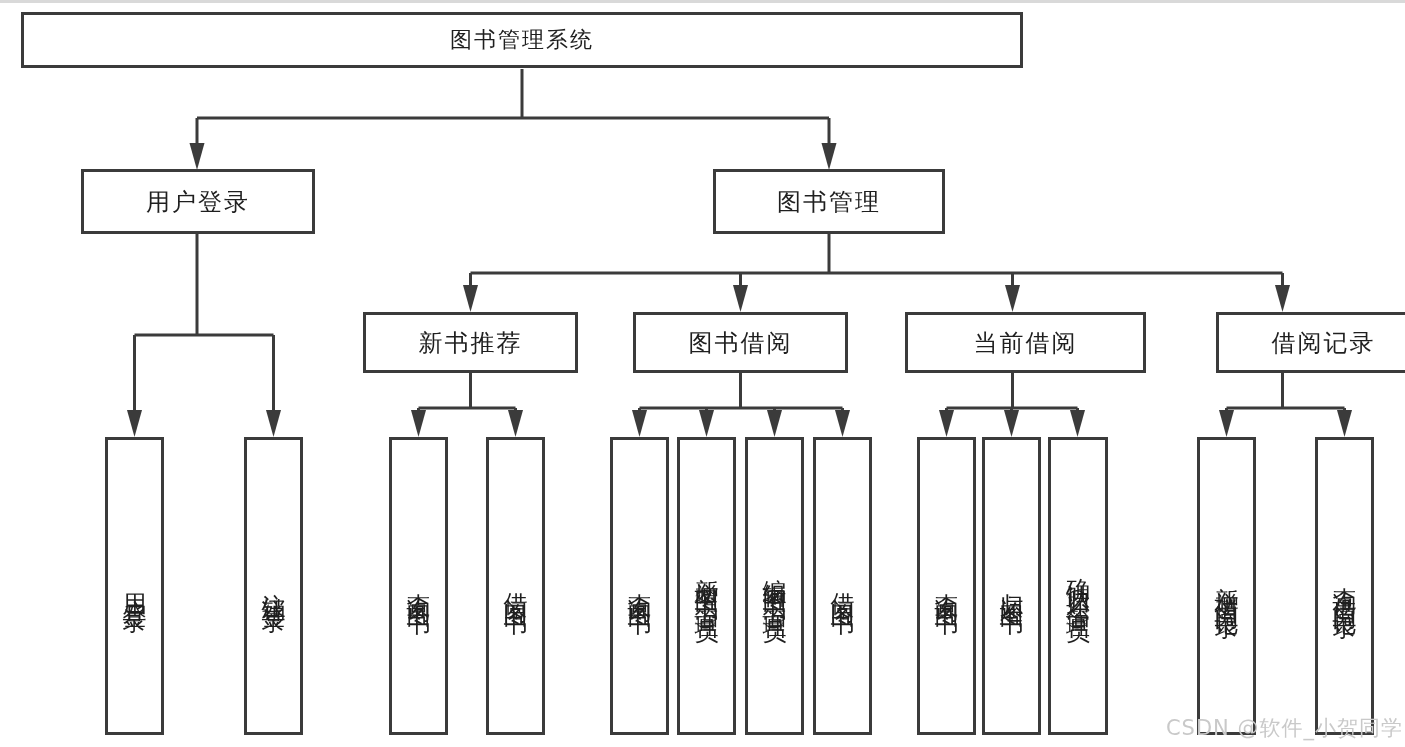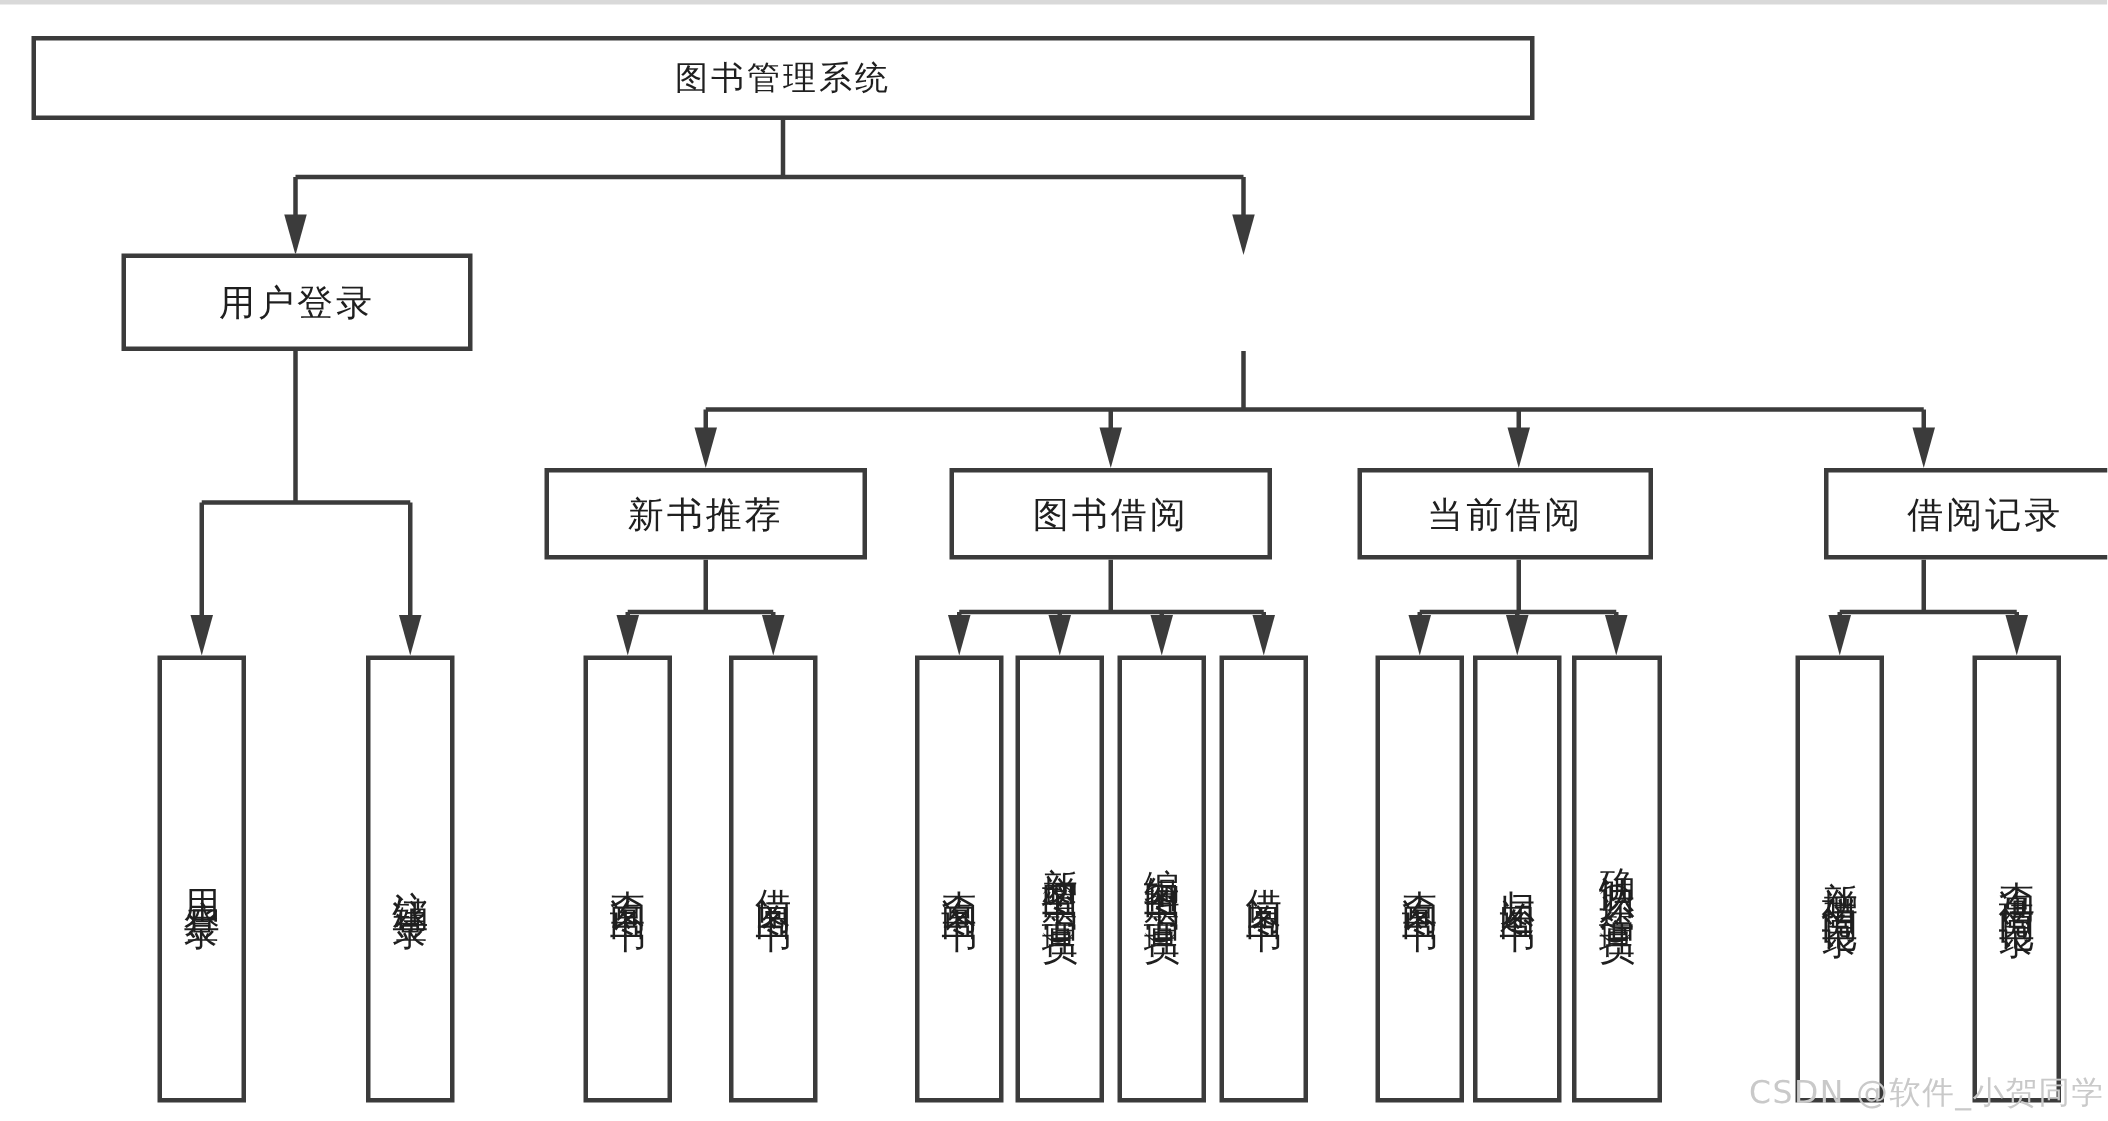--- a/index.html
+++ b/index.html
@@ -115,27 +115,28 @@
       <polygon points="767,410 782,410 774.5,437"></polygon>
       <polygon points="835,410 850,410 842.5,437"></polygon>
       <polygon points="939,410 954,410 946.5,437"></polygon>
       <polygon points="1004,410 1019,410 1011.5,437"></polygon>
       <polygon points="1070,410 1085,410 1077.5,437"></polygon>
       <polygon points="1219,410 1234,410 1226.5,437"></polygon>
       <polygon points="1337,410 1352,410 1344.5,437"></polygon>
     </g>
   </svg>
 
-  <div class="node h root" style="left:21px;top:24px;width:1002px;height:56px">图书管理系统</div>
+  <div class="node h root" style="left:21px;top:12px;width:1002px;height:56px">图书管理系统</div>
 
   <div class="node h" style="left:81px;top:169px;width:234px;height:65px">用户登录</div>
+  <div class="node h" style="left:713px;top:169px;width:232px;height:65px">图书管理</div>
 
   <div class="node h" style="left:363px;top:312px;width:215px;height:61px">新书推荐</div>
   <div class="node h" style="left:633px;top:312px;width:215px;height:61px">图书借阅</div>
-  <div class="node h" style="left:905px;top:312px;width:197px;height:61px">当前借阅</div>
+  <div class="node h" style="left:905px;top:312px;width:241px;height:61px">当前借阅</div>
   <div class="node h" style="left:1216px;top:312px;width:215px;height:61px">借阅记录</div>
 
   <div class="node v" style="left:105px;top:437px;width:59px;height:298px">用户登录</div>
   <div class="node v" style="left:244px;top:437px;width:59px;height:298px">注销登录</div>
 
   <div class="node v" style="left:389px;top:437px;width:59px;height:298px">查询图书</div>
   <div class="node v" style="left:486px;top:437px;width:59px;height:298px">借阅图书</div>
 
   <div class="node v" style="left:610px;top:437px;width:59px;height:298px">查询图书</div>
   <div class="node v" style="left:677px;top:437px;width:59px;height:298px">新增图书（管理员）</div>

